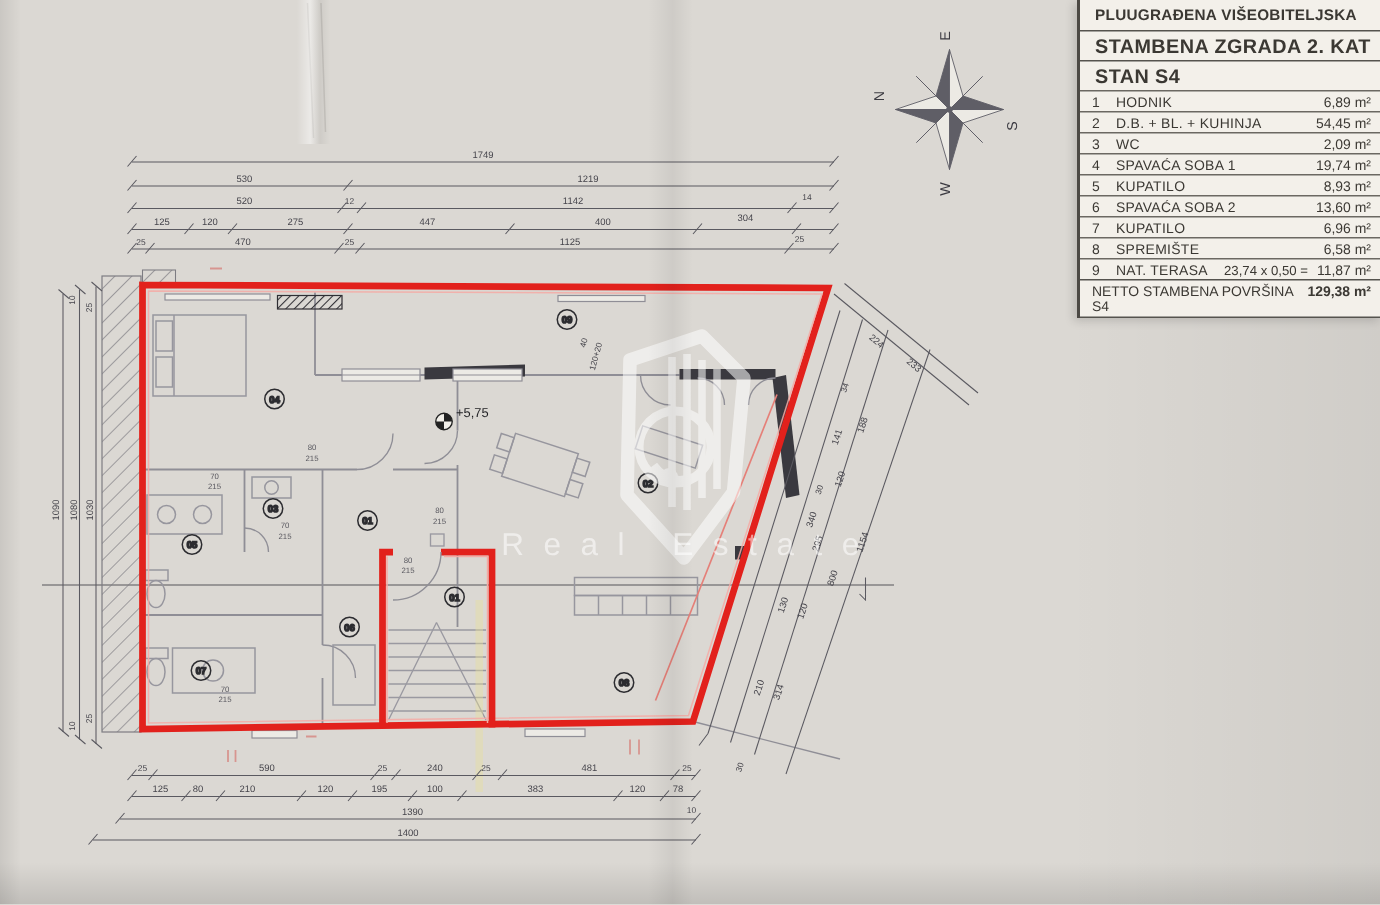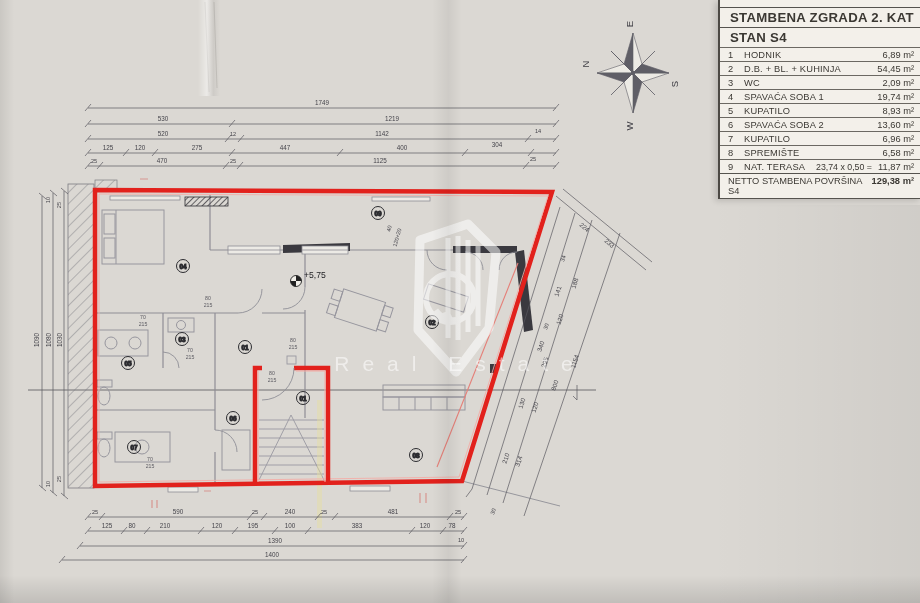--- a/index.html
+++ b/index.html
@@ -367,20 +367,21 @@
 <div class="shade" id="crease-top"></div>
 <div class="shade" id="band-mid"></div>
 <div class="shade" id="band-right"></div>
 <div class="shade" id="band-bottom"></div>
 <div class="shade" id="band-left"></div>
 
 <div id="wm-sub">Real Estate</div>
 
 <div id="legend">
   <div class="hdr">
+    <div>PLUUGRAĐENA VIŠEOBITELJSKA</div>
   </div>
   <div class="ttl">STAMBENA ZGRADA 2. KAT</div>
   <div class="ttl">STAN S4</div>
 
   <div class="row">
         <span class="n">1</span>
         <span class="nm">HODNIK</span>
         <span class="ar">6,89 m²</span>
       </div>
   <div class="row">

